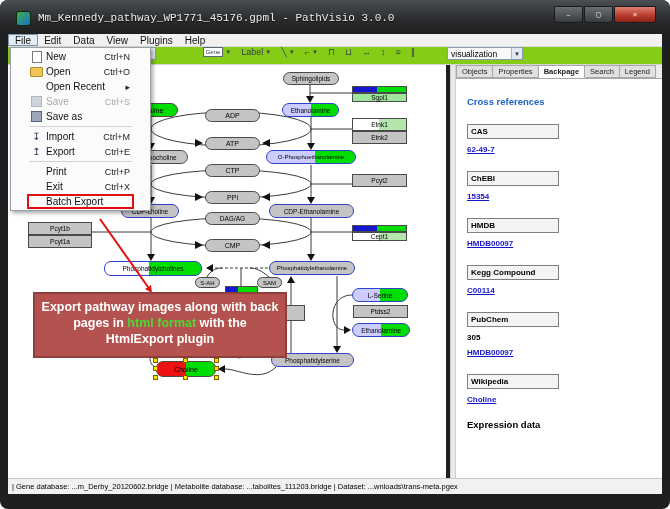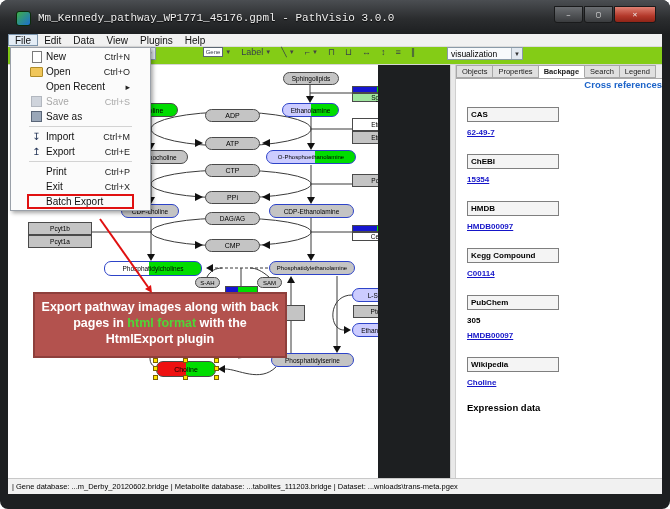--- a/index.html
+++ b/index.html
@@ -20,42 +20,42 @@
   .tblabel{font-size:8px;color:#222;margin-right:3px;}
   .combo{display:inline-flex;align-items:center;height:13px;background:#fff;border:1px solid #8a9aa8;font-size:8.5px;padding:0 0 0 3px;box-sizing:border-box;}
   .combo .dd{margin-left:auto;font-size:6px;color:#333;background:#e3e9f0;border-left:1px solid #aab4bd;height:100%;display:flex;align-items:center;padding:0 2px;}
   .combo.zoomc{width:82px;}
   .combo.vizc{position:absolute;left:439px;width:76px;background:#f7f9fb;}
   .tools{display:flex;align-items:center;margin-left:8px;}
   .tool{display:inline-flex;align-items:center;gap:2px;margin:0 5px;font-size:9px;color:#38414a;}
   .tool .genebox{border:1px solid #5a6672;background:#fff;font-size:6px;padding:0 2px;line-height:8px;}
   .tool .dda{font-size:6px;color:#444;}
   
-  .canvas{position:absolute;left:8px;top:65px;width:370px;height:413px;background:#fff;overflow:hidden;}
+  .canvas{position:absolute;left:8px;top:65px;width:438px;height:413px;background:#fff;overflow:hidden;}
   .edges{position:absolute;left:0;top:0;z-index:1;}
   #nodes{position:absolute;left:0;top:0;width:100%;height:100%;z-index:2;}
   .pnode{position:absolute;border:1px solid #4a4a4a;background:#c4c4c4;display:flex;align-items:center;justify-content:center;font-size:7px;color:#000;box-sizing:border-box;white-space:nowrap;}
   .pnode.pill{border-radius:7px;}
   .pnode.rect{border-radius:0;}
   .handle{position:absolute;width:5px;height:5px;background:#ffe200;border:1px solid #7a6000;box-sizing:border-box;}
   .h-nw{left:-4px;top:-4px}.h-n{left:50%;margin-left:-3px;top:-4px}.h-ne{right:-4px;top:-4px}
   .h-w{left:-4px;top:50%;margin-top:-3px}.h-e{right:-4px;top:50%;margin-top:-3px}
   .h-sw{left:-4px;bottom:-4px}.h-s{left:50%;margin-left:-3px;bottom:-4px}.h-se{right:-4px;bottom:-4px}
   .callout{position:absolute;left:25px;top:227px;width:254px;height:66px;background:#b3524e;border:2px solid #8e3f3c;box-sizing:border-box;color:#fff;font-weight:bold;font-size:12.5px;line-height:16px;text-align:center;padding-top:5px;z-index:30;}
   .callout .hl{color:#4fd637;margin-top:46px;}
   .redarrow{position:absolute;left:0;top:0;z-index:35;}
   
   .splitter{position:absolute;left:450px;top:65px;width:6px;height:413px;background:#e9e9e9;border-left:1px solid #cfcfcf;border-right:1px solid #cfcfcf;box-sizing:border-box;}
   .sidepanel{position:absolute;left:456px;top:65px;width:206px;height:413px;background:#fff;}
   .tabs{position:absolute;left:0;top:0;right:0;height:14px;background:#ececec;display:flex;align-items:stretch;border-bottom:1px solid #a8a8a8;box-sizing:border-box;}
   .tab{display:flex;align-items:center;padding:0 5px;font-size:7.5px;color:#222;border:1px solid #a8a8a8;border-left:none;background:#e0e0e0;}
   .tab:first-child{border-left:1px solid #a8a8a8;}
   .tab.active{background:#fff;border-bottom:1px solid #fff;font-weight:bold;}
   .panelbody{position:absolute;left:0;top:14px;right:0;bottom:0;background:#fff;padding-left:11px;overflow:hidden;}
-  .xheading{font-size:9.5px;font-weight:bold;color:#1b63c9;text-align:right;}
+  .xheading{margin-top:17px;font-size:9.5px;font-weight:bold;color:#1b63c9;}
   .xh{margin-top:17px;width:84px;border:1px solid #7f7f7f;background:#f4f4f4;font-size:8px;font-weight:bold;padding:2px 3px;color:#000;}
   .xv{margin-top:6px;font-size:8px;font-weight:bold;color:#000;}
   .xv.link{color:#1515c8;text-decoration:underline;cursor:pointer;}
   .expr{margin-top:15px;font-size:9.5px;font-weight:bold;color:#000;}
   
   .filemenu{position:absolute;left:10px;top:47px;width:107px;background:#fbfbfb;border:1px solid #9aa0a8;box-shadow:2px 2px 4px rgba(0,0,0,.35);z-index:50;padding:1px 16px;}
   .mi{display:flex;align-items:center;height:15px;padding:0 4px 0 3px;font-size:10px;color:#111;gap:3px;}
   .mi .lab{flex:1;white-space:nowrap;}
   .mi .sc{font-size:9px;color:#222;}
   .mi.disabled .lab,.mi.disabled .sc{color:#a9a9a9;}

